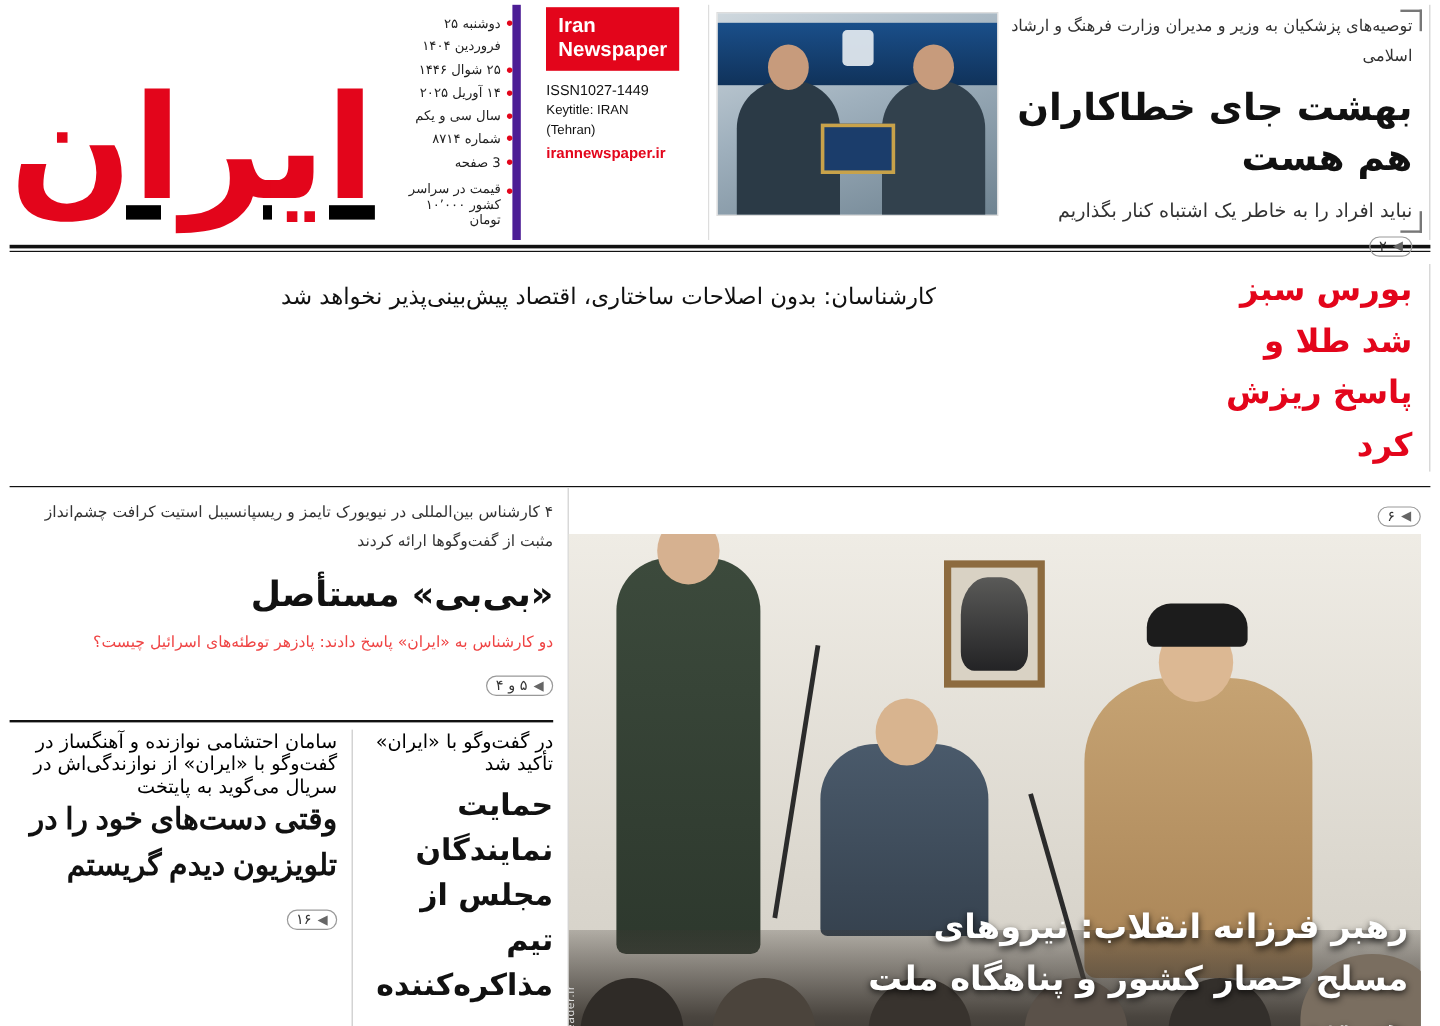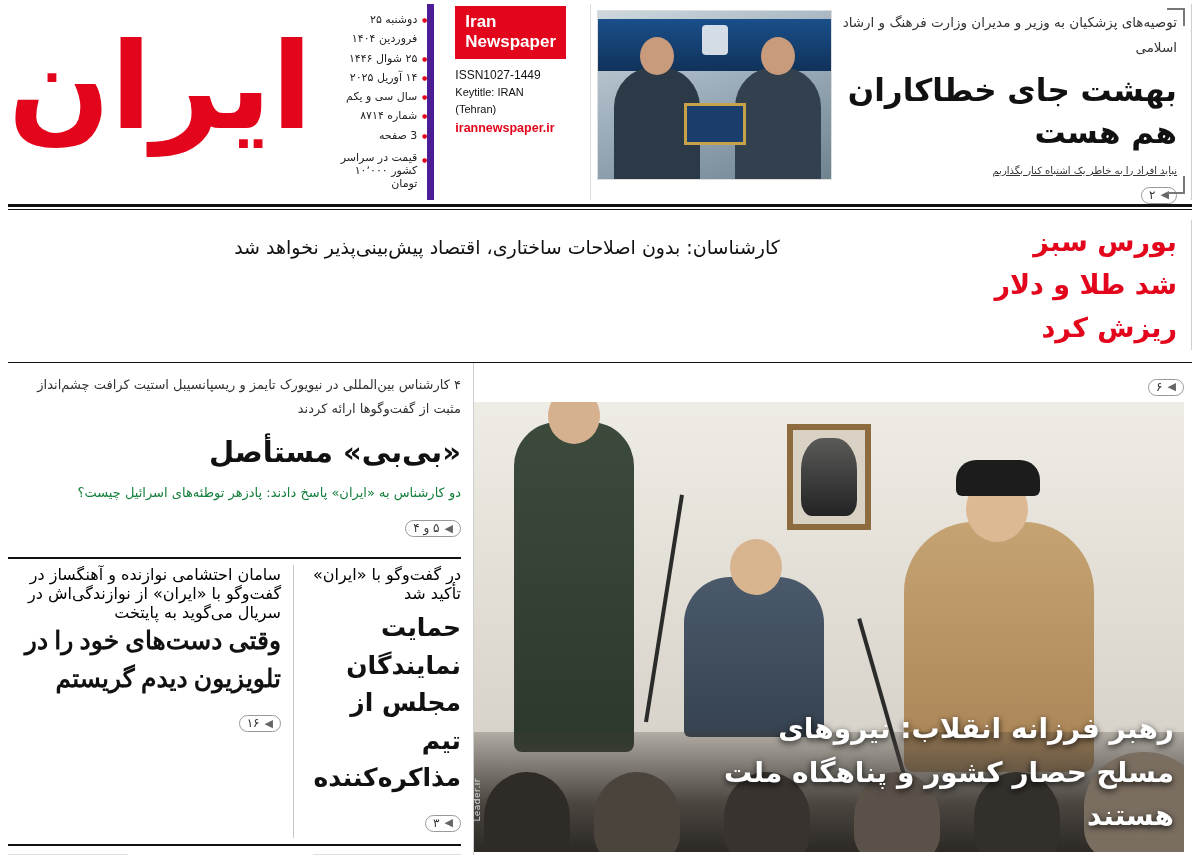--- a/index.html
+++ b/index.html
@@ -13,21 +13,21 @@
   .page { width: 1200px; height: 855px; position: relative; background:#fff; }
 
   
   .masthead {
     display: flex; flex-direction: row-reverse;
     height: 200px; width: 100%;
     padding: 4px 8px 0 8px;
     position: relative;
   }
   .mast-logo-block {
-    width: 520px; position: relative; display: flex; flex-direction: row-reverse; align-items: flex-start;
+    width: 520px; position: relative; display: flex; flex-direction: row-reverse; align-items: flex-end; text-decoration: underline;
   }
   .logo-word {
     font-family: "DejaVu Sans", sans-serif;
     font-size: 120px; font-weight: bold; color: #e3051b;
     line-height: 1.25; letter-spacing: -2px;
     padding-right: 6px; padding-top: 8px;
     direction: rtl;
   }
   .yellow-dot {
     position: absolute; left: 185px; top: 6px;
@@ -73,21 +73,21 @@
   .c-tr { top: 4px; right: 6px; border-top-width: 2px; border-right-width: 2px; }
   .c-br { bottom: 6px; right: 6px; border-bottom-width: 2px; border-right-width: 2px; }
   .teaser-text { width: 345px; text-align: right; padding-left: 10px; }
   .kicker {
     font-size: 13.5px; color: #333; line-height: 1.85; direction: rtl;
   }
   .teaser-head {
     font-size: 31px; font-weight: bold; color: #111; line-height: 1.35;
     margin: 10px 0 8px 0; direction: rtl;
   }
-  .teaser-sub { font-size: 10px; color: #333; line-height: 1.7; text-decoration: underline; }
+  .teaser-sub { font-size: 16px; color: #333; line-height: 1.7; }
   .page-ref {
     display: inline-flex; align-items: center; gap: 5px; direction: rtl;
     border: 1px solid #999; border-radius: 9px; padding: 0px 7px 1px 7px;
     font-size: 12px; color: #333; margin-top: 8px;
   }
   .page-ref .arr { font-size: 11px; color: #666; }
   .teaser-photo {
     width: 235px; height: 170px; position: relative; overflow: hidden;
     background: linear-gradient(160deg,#cfd8de 0%, #9fb0bd 45%, #6f8391 100%);
     border: 1px solid #ddd;
@@ -197,21 +197,21 @@
   .vert-credit {
     position:absolute; left: -2px; bottom: 30px;
     writing-mode: vertical-rl; transform: rotate(180deg);
     font-size: 9px; color:#ddd; letter-spacing: .5px;
   }
 
   
   .story { direction: rtl; text-align: right; padding: 4px 0 8px 0; }
   .story .kick { font-size: 13px; color:#333; line-height: 1.85; }
   .story .hl { font-size: 29px; font-weight: bold; color:#111; line-height: 1.45; margin: 10px 0 8px 0; }
-  .story .dek { font-size: 13px; color:#15803d; line-height: 1.8; }
+  .story .dek { font-size: 13px; color:#ef4444; line-height: 1.8; }
   .hr-dark { height: 2px; background:#111; margin: 6px 0; }
 
   .two-col { display:flex; flex-direction: row-reverse; }
   .tc-right { width: 168px; padding-right: 0; padding-left: 12px; border-left: 1px solid #c9c9c9; }
   .tc-left { flex: 1; padding-right: 12px; }
   .tc-right .hl2 { font-size: 25px; font-weight: bold; color:#111; line-height:1.5; margin-top: 6px;}
   .tc-left .hl3 { font-size: 25px; font-weight: bold; color:#111; line-height:1.5; margin-top: 0; font-family: Liberation Serif, serif;}
 
   
   .promo {
@@ -291,21 +291,21 @@
   </div>
 
   <div class="rule-thick"></div>
   <div class="rule-thin"></div>
 
   <div class="lead-zone">
     <div class="lead-main">
       <div class="lead-sub">کارشناسان: بدون اصلاحات ساختاری، اقتصاد پیش‌بینی‌پذیر نخواهد شد</div>
     </div>
     <div class="lead-side">
-      <div class="lead-side-title">بورس سبز شد طلا و دلار ریزش کرد</div>
+      <div class="lead-side-title">بورس سبز شد طلا و پاسخ ریزش کرد</div>
     </div>
   </div>
 
   <div class="rule-lead"></div>
 
   <div class="body-zone">
 
     <div class="col-right">
 
       <div class="story">

